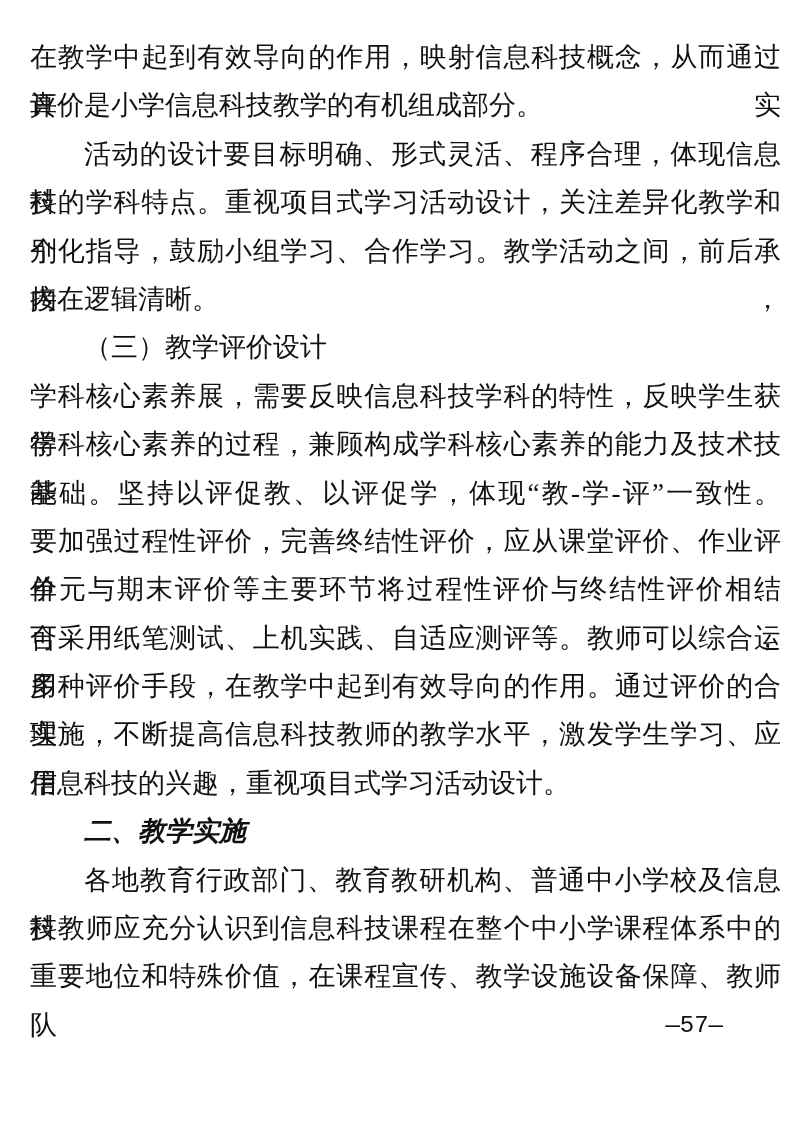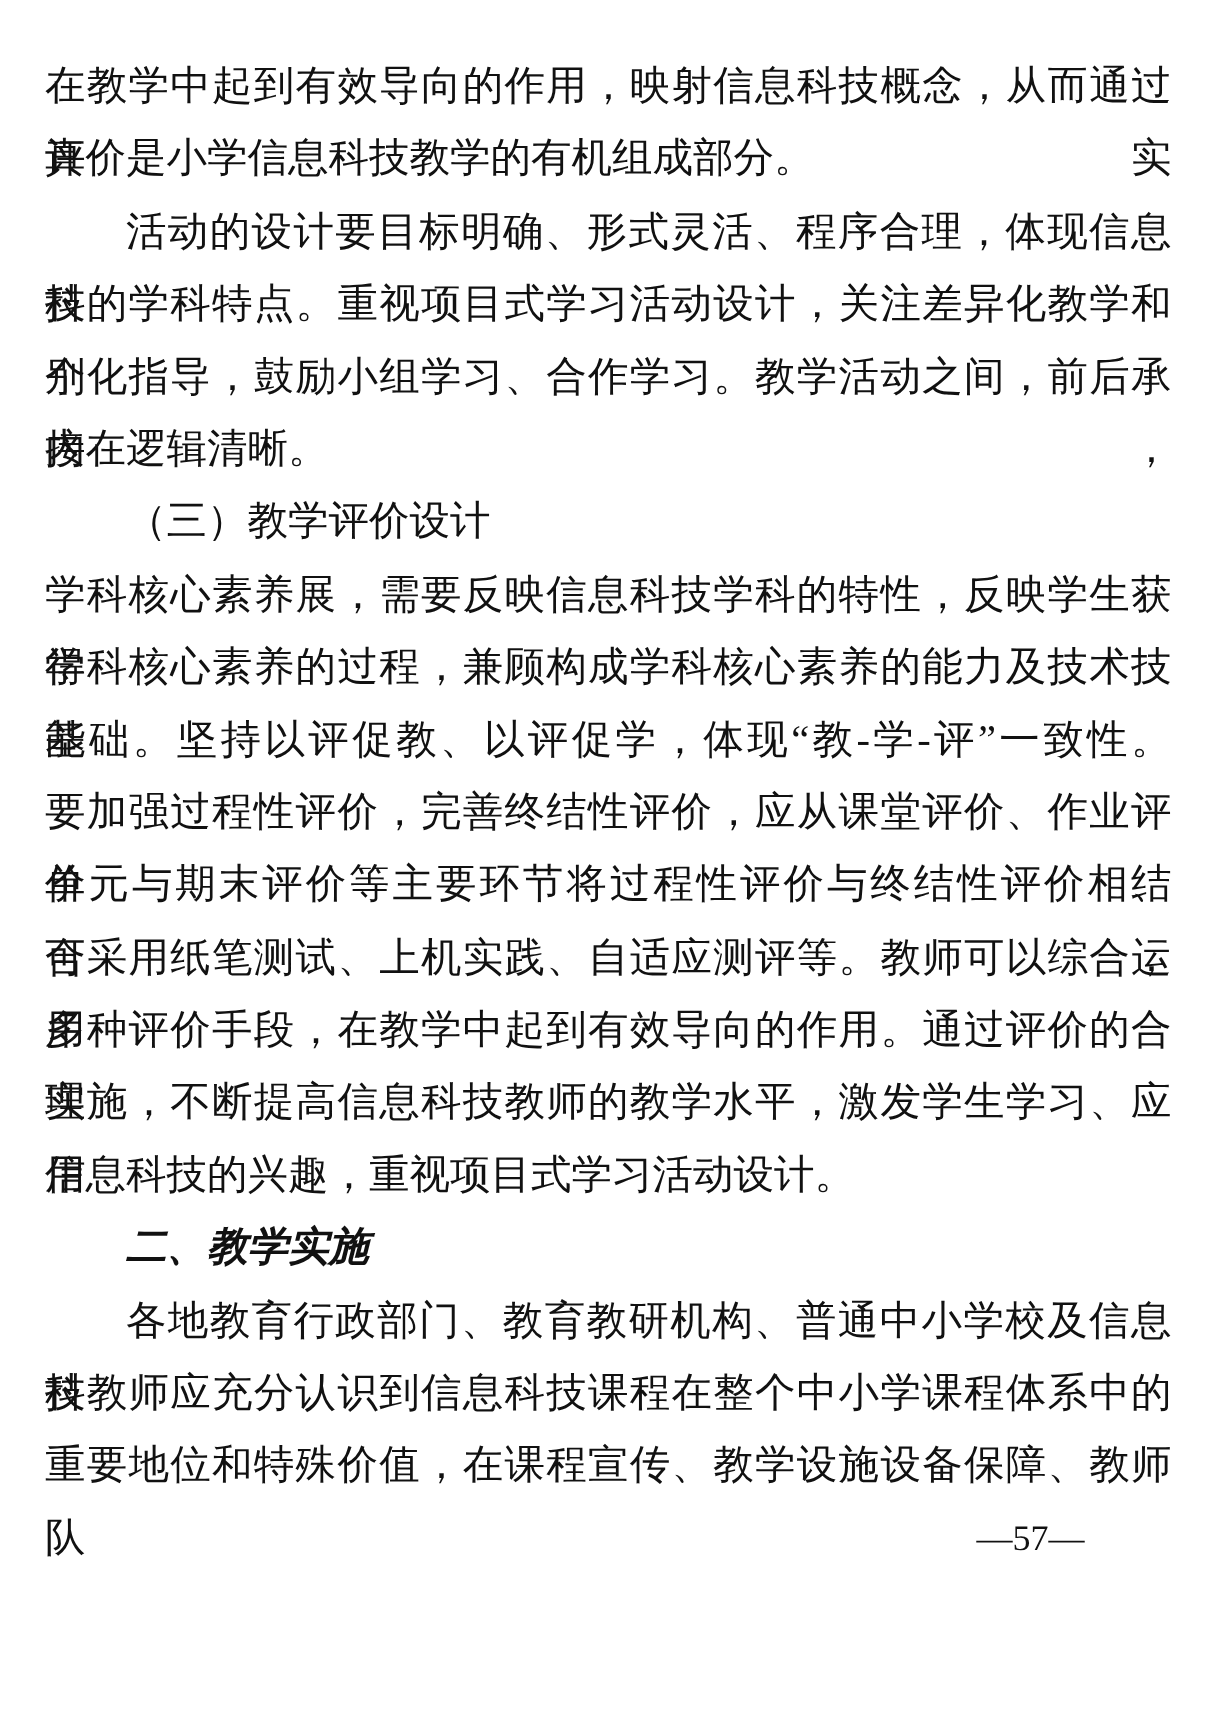--- a/index.html
+++ b/index.html
@@ -45,21 +45,21 @@
     font-style: italic;
   }
   .footer-row {
     margin-top: 11px;
     padding-right: 58px;
     text-align: right;
   }
   .page-number {
     font-size: 24px;
     line-height: 28px;
-    font-family: Liberation Serif, serif;
+    font-family: Liberation Mono, monospace;
     color: #111111;
   }
 </style>
 </head>
 <body>
 
 <div class="page">
   <div class="doc-lines">
       <div class="line justify">在教学中起到有效导向的作用，映射信息科技概念，从而通过真实</div>
       <div class="line">评价是小学信息科技教学的有机组成部分。</div>

